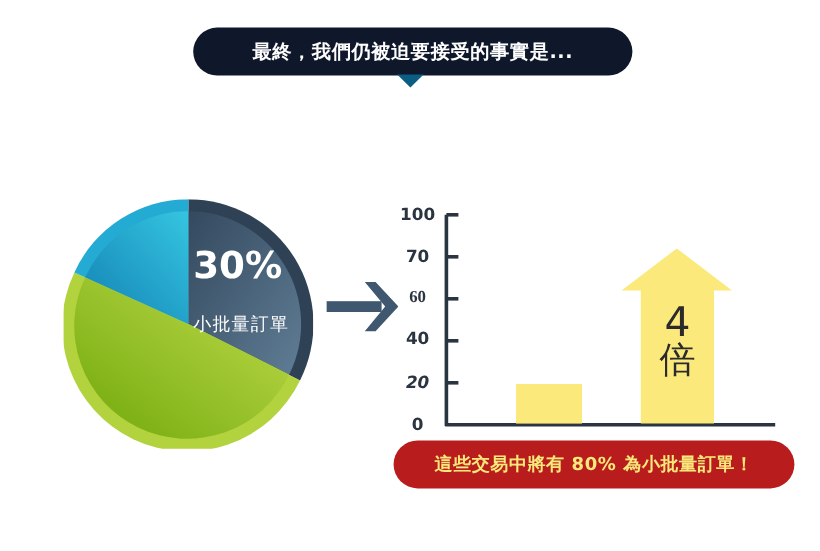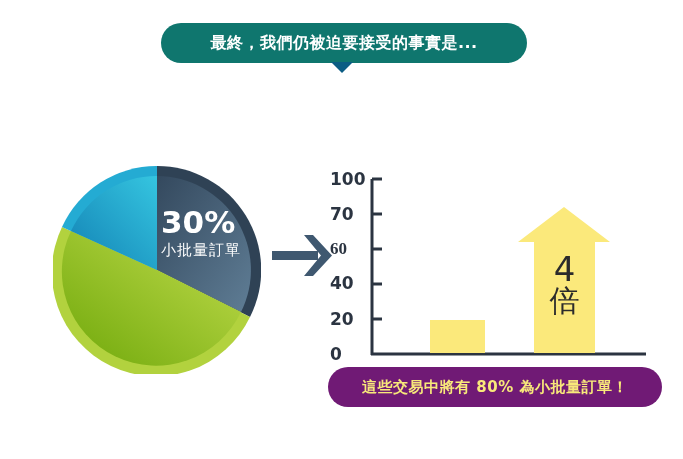--- a/index.html
+++ b/index.html
@@ -1,39 +1,39 @@
 <!DOCTYPE html>
 <html><head>
 <meta charset="utf-8">
 <style>
   html, body { margin:0; padding:0; background:#ffffff; }
   body { width:683px; height:459px; position:relative; overflow:hidden;
          font-family:"DejaVu Sans", "Liberation Sans", sans-serif; }
   .bubble { position:absolute; left:161px; top:23px; width:366px; height:40px;
-            background:#0f766e; border-radius:20px; color:#ffffff;
+            background:#0f172a; border-radius:20px; color:#ffffff;
             font-size:16px; font-weight:bold; line-height:40px; text-align:center;
             letter-spacing:0.5px; }
   .bubble-tail { position:absolute; left:331px; top:62px; width:0; height:0;
             border-left:11px solid transparent; border-right:11px solid transparent;
             border-top:11px solid #0b5d84; }
   .pie { position:absolute; left:53px; top:166px; width:208px; height:208px; }
   .pie-label-pct { position:absolute; left:161px; top:205px; color:#ffffff;
             font-size:31px; line-height:34px; letter-spacing:0px;font-weight:bold; }
-  .pie-label-txt { position:absolute; left:161px; top:240px; color:#ffffff;
+  .pie-label-txt { position:absolute; left:161px; top:260px; color:#ffffff;
             font-size:15px; line-height:20px; letter-spacing:1px; }
   .arrow { position:absolute; left:272px; top:233px; width:60px; height:45px; }
   .chart { position:absolute; left:330px; top:170px; width:330px; height:195px; }
-  .tick-label { position:absolute; width:36px; text-align:left; font-size:17px;
+  .tick-label { position:absolute; width:36px; text-align:center; font-size:14px;
             font-weight:bold; color:#2b3441; line-height:14px; }
   .mult { position:absolute; left:534px; top:252px; width:61px; text-align:center;
             color:#2b2b2b; line-height:1; }
   .mult .n { font-size:34px; display:block; }
   .mult .c { font-size:30px; display:block; margin-top:0px; }
   .footer { position:absolute; left:328px; top:367px; width:334px; height:40px;
-            background:#701a75; border-radius:20px; color:#f8e97a; font-size:15px;
+            background:#b91c1c; border-radius:20px; color:#f8e97a; font-size:15px;
             font-weight:bold; line-height:40px; text-align:center; letter-spacing:0.5px; }
 </style>
 </head>
 <body>
 
 <div class="bubble">
   <span>最終，我們仍被迫要接受的事實是...</span>
 </div>
 <div class="bubble-tail"></div>
 
@@ -87,21 +87,21 @@
   </g>
 
   <rect x="100" y="150" width="55" height="33" fill="#fbe97b"></rect>
 
   <polygon points="204,183 204,72 188,72 234,37 280,72 265,72 265,183" fill="#fbe97b"></polygon>
 </svg>
 <div class="tick-label" style="left:330px;top:172px;">100</div>
 <div class="tick-label" style="left:330px;top:207px;">70</div>
 <div class="tick-label" style="left:330px;top:242px;font-family:Liberation Serif, serif;">60</div>
 <div class="tick-label" style="left:330px;top:276px;">40</div>
-<div class="tick-label" style="left:330px;top:312px;">20</div>
+<div class="tick-label" style="left:330px;top:312px;font-style:italic;">20</div>
 <div class="tick-label" style="left:330px;top:347px;">0</div>
 
 <div class="mult">
   <span class="n">4</span>
   <span class="c">倍</span>
 </div>
 
 <div class="footer">
   <span>這些交易中將有 80% 為小批量訂單！</span>
 </div>

